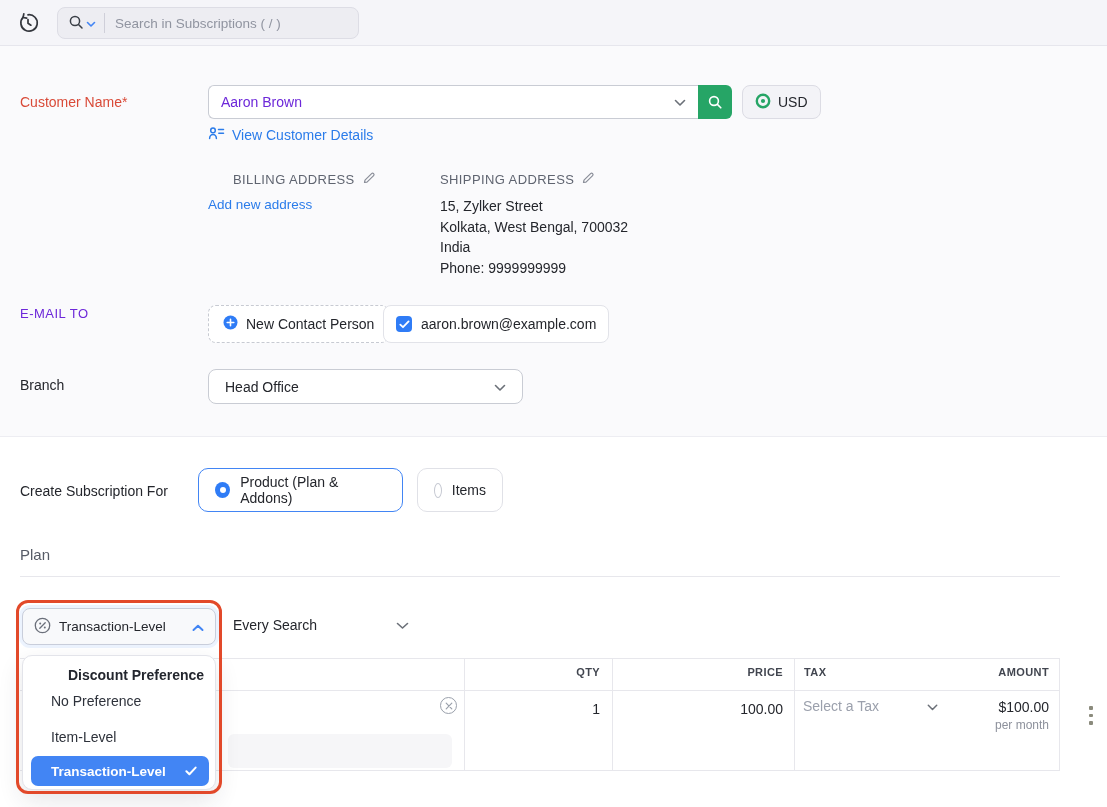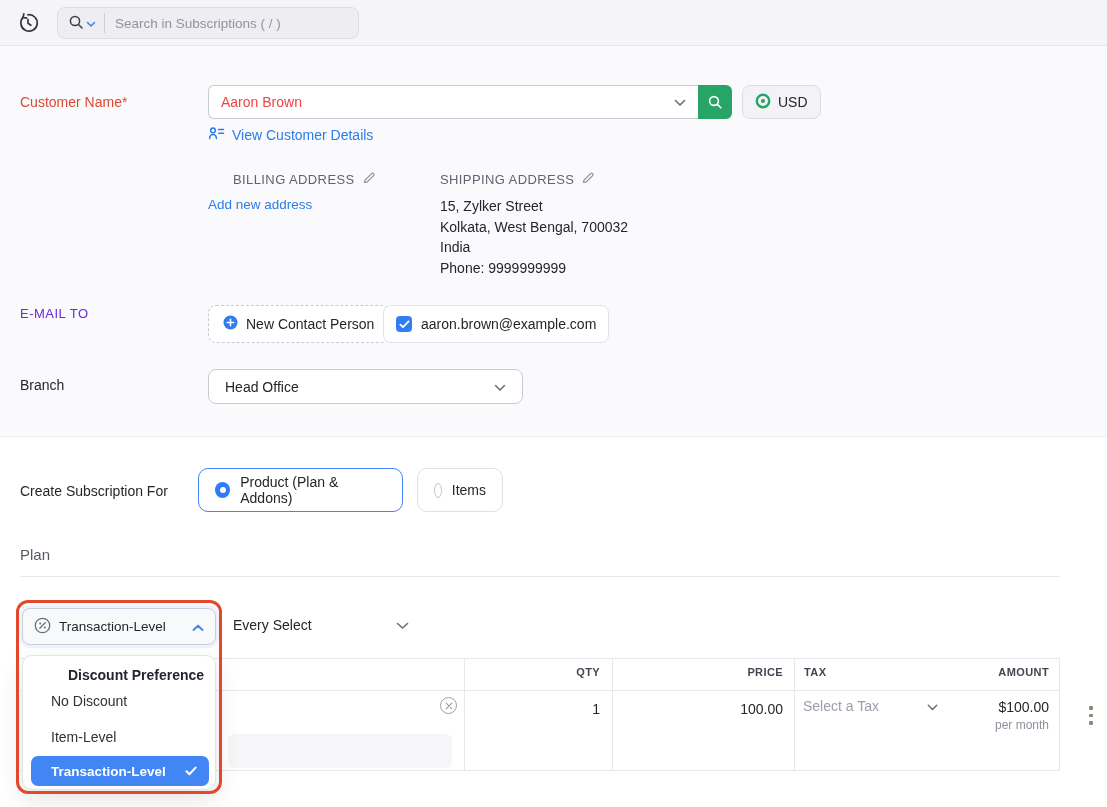--- a/index.html
+++ b/index.html
@@ -19,21 +19,21 @@
   .searchbox .chev { flex:0 0 auto; margin-right:8px; }
   .searchbox .sep { width:1px; height:20px; background:#cfcfd9; margin-right:10px; }
   .searchbox input { border:0; outline:0; background:transparent; font:13.5px "Liberation Sans",sans-serif; color:#3a3d46; width:200px; }
   .searchbox input::placeholder { color:#9094a0; }
 
   
   .sect1 { left:0; top:46px; width:1107px; height:391px; background:#fafafc; border-bottom:1px solid #ededf2; }
 
   .lbl-customer { left:20px; top:94px; color:#d94a38; font-size:14px; }
   .cust-input { left:208px; top:85px; width:490px; height:34px; background:#fff; border:1px solid #c9ccd4; border-right:0; border-radius:6px 0 0 6px; display:flex; align-items:center; padding:0 12px; }
-  .cust-input .val { flex:1; color:#ef4444; }
+  .cust-input .val { flex:1; color:#6d28d9; }
   .cust-search-btn { left:698px; top:85px; width:34px; height:34px; background:#26a566; border:0; border-radius:0 6px 6px 0; display:flex; align-items:center; justify-content:center; cursor:pointer; }
   .usd-chip { left:742px; top:85px; height:34px; background:#f3f3f7; border:1px solid #dcdce4; border-radius:8px; display:flex; align-items:center; gap:7px; padding:0 12px; cursor:pointer; font-weight:500; }
 
   .view-details { left:208px; top:126px; display:flex; align-items:center; gap:7px; color:#2b7cea; font-size:14px; cursor:pointer; }
 
   .addr-title { font-size:13px; color:#5f6470; letter-spacing:.4px; display:flex; align-items:center; gap:7px; }
   .billing-title { left:208px; top:171px;margin-left:25px; }
   .shipping-title { left:440px; top:171px; }
   .add-addr { left:208px; top:197px; color:#2b7cea; font-size:13.5px; cursor:pointer; }
   .ship-lines { left:440px; top:196px; line-height:20.5px; color:#24262c; font-size:14px; }
@@ -269,21 +269,21 @@
   <div>$100.00</div>
   <div class="period">per month</div>
 </div>
 <div class="abs kebab">
     <i></i>
     <i></i>
     <i></i>
   </div>
 
 <div class="abs renewal">
-  <span>Every Select</span>
+  <span>Every Search</span>
   <span>
     <svg width="13" height="8" viewBox="0 0 13 8" fill="none">
         <path d="M1.5 1.5 L6.5 6 L11.5 1.5" stroke="#6b7078" stroke-width="1.6" stroke-linecap="round" stroke-linejoin="round"></path>
       </svg>
   </span>
 </div>
 
 <div class="abs disc-trigger">
   <span>
     <svg width="17" height="17" viewBox="0 0 17 17" fill="none">
@@ -296,21 +296,21 @@
   <span class="lbl">Transaction-Level</span>
   <span>
     <svg width="12" height="8" viewBox="0 0 12 8" fill="none">
         <path d="M1.5 6 L6 1.8 L10.5 6" stroke="#4285f4" stroke-width="2" stroke-linecap="round" stroke-linejoin="round"></path>
       </svg>
   </span>
 </div>
 
 <div class="abs disc-menu">
   <div class="menu-header">Discount Preference</div>
-  <div class="menu-item mi-1">No Discount</div>
+  <div class="menu-item mi-1">No Preference</div>
   <div class="menu-item mi-2">Item-Level</div>
   <div class="menu-sel">
     <span class="txt">Transaction-Level</span>
     <span>
       <svg width="12" height="10" viewBox="0 0 12 10" fill="none">
           <path d="M1.4 5.2 L4.4 8.2 L10.6 1.6" stroke="#fff" stroke-width="2" stroke-linecap="round" stroke-linejoin="round"></path>
         </svg>
     </span>
   </div>
 </div>

